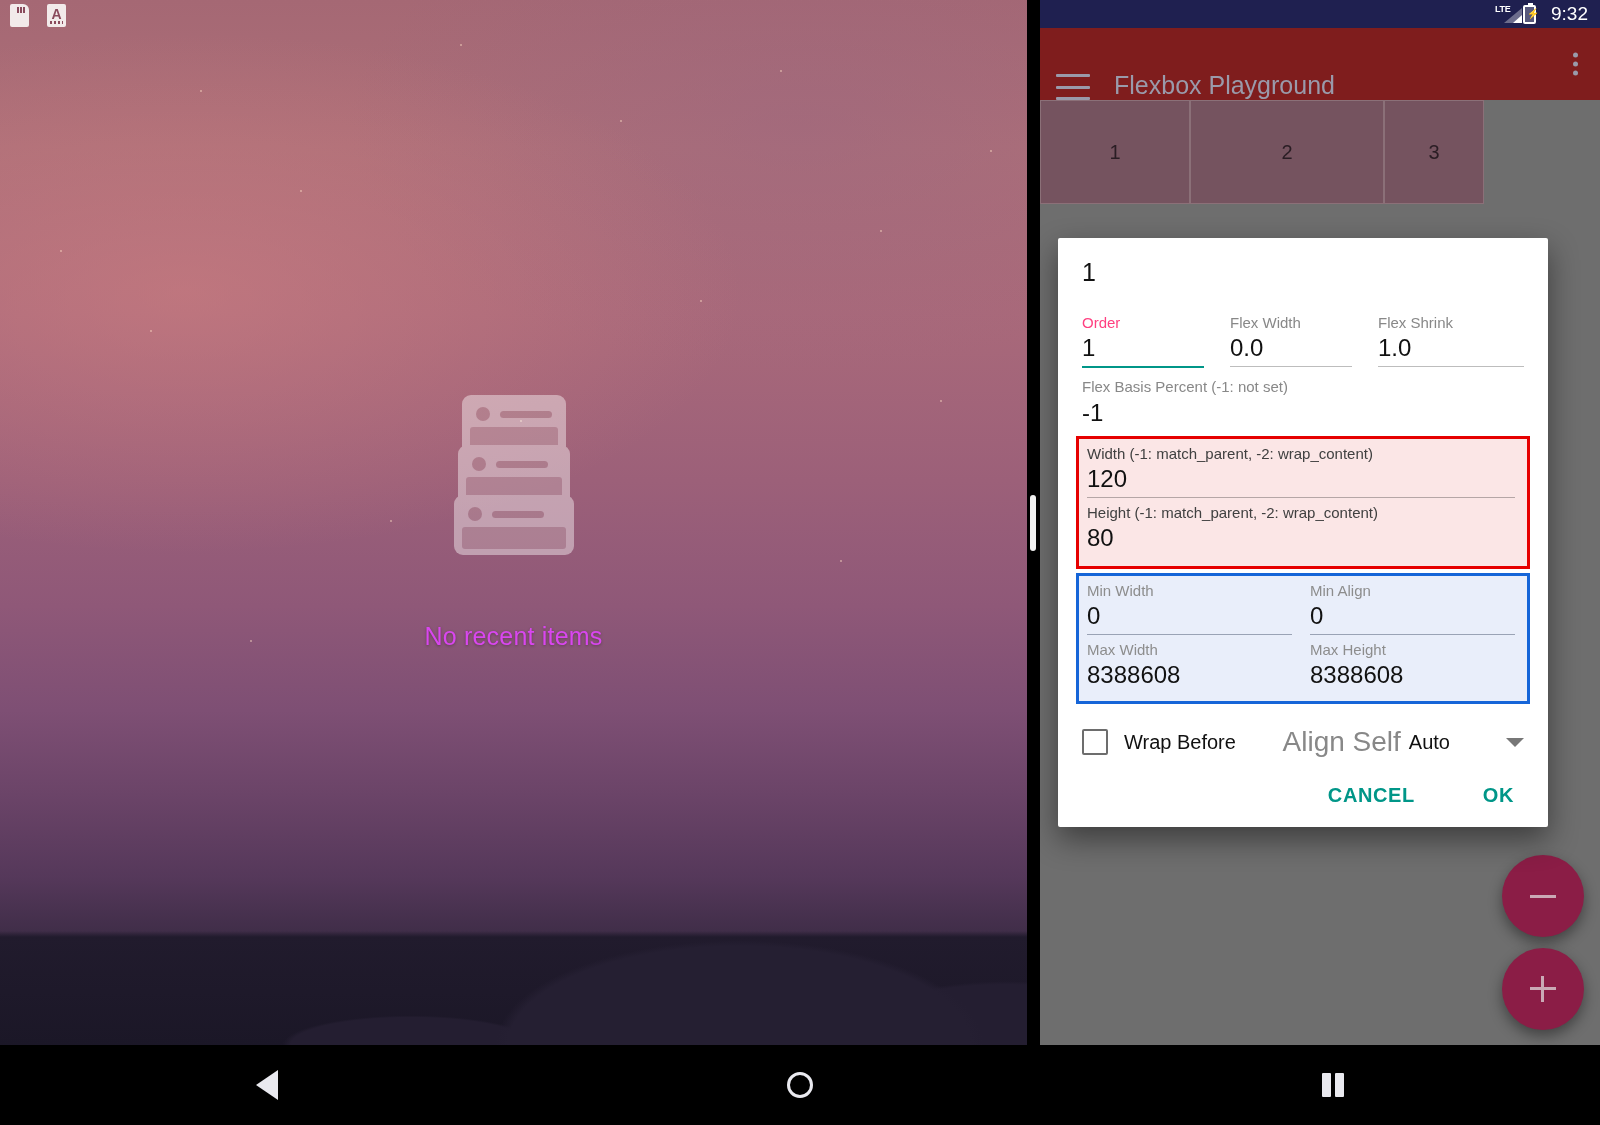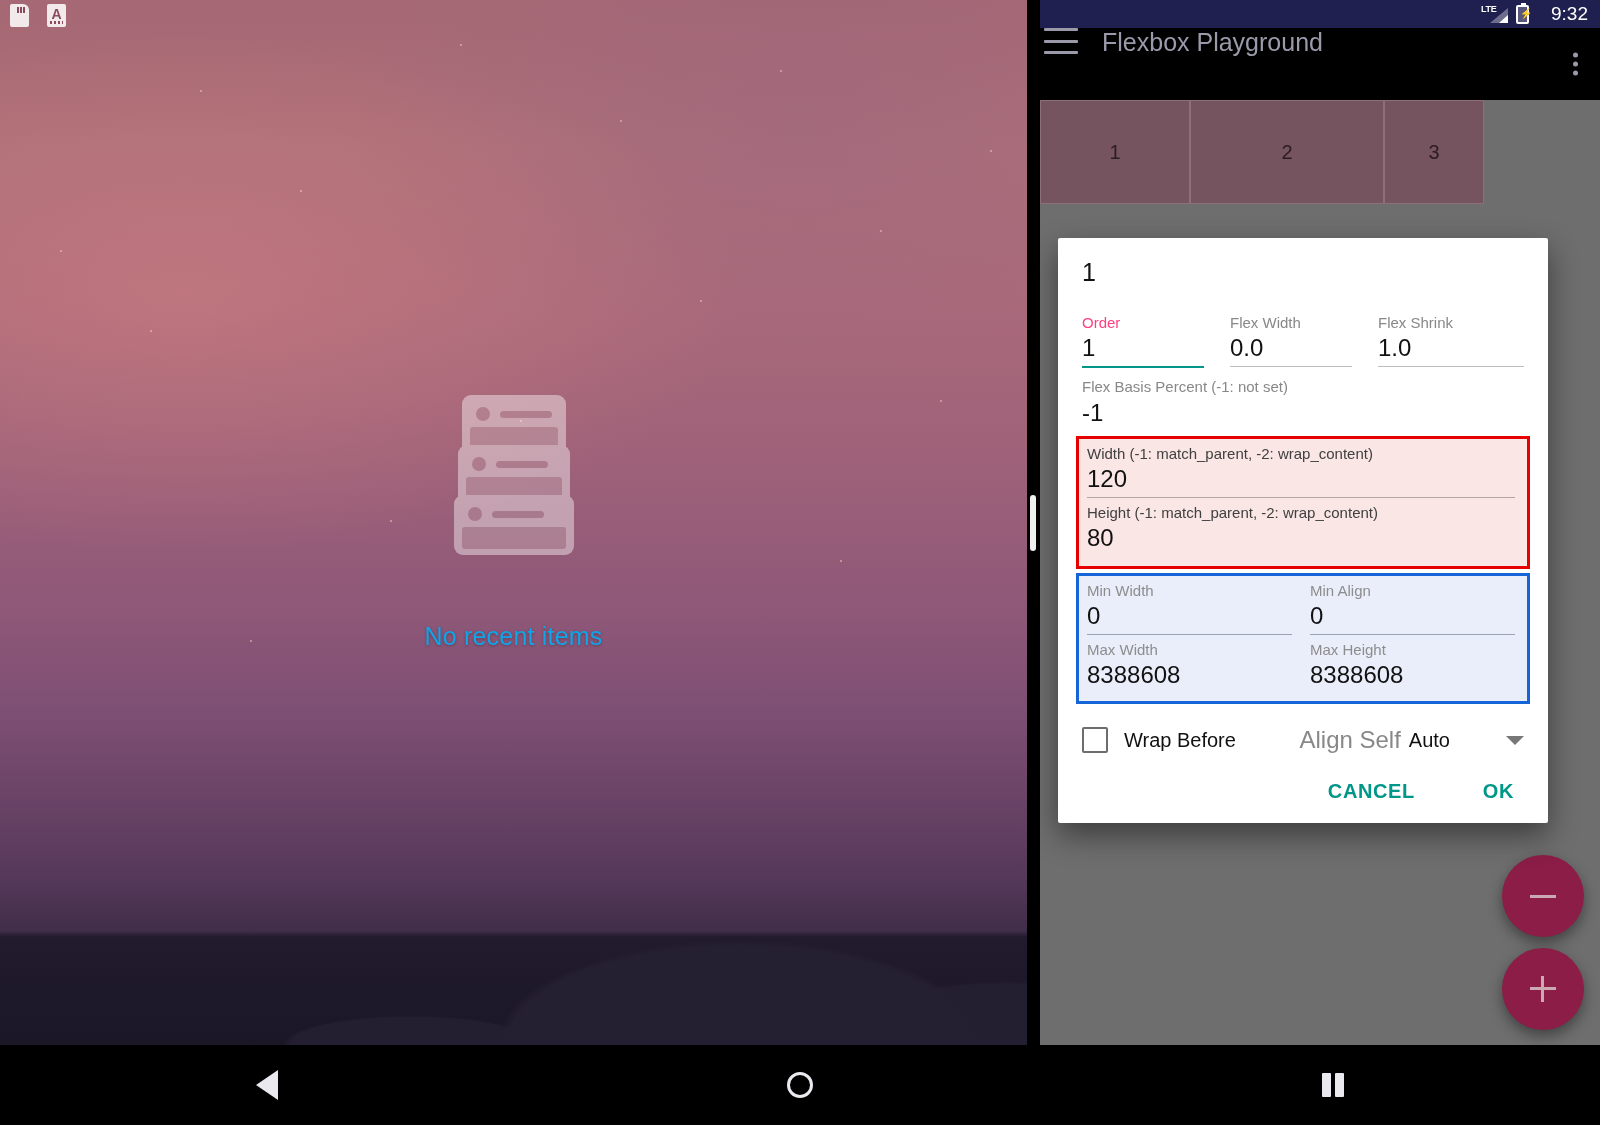--- a/index.html
+++ b/index.html
@@ -78,41 +78,41 @@
     gap: 26px;
   }
   #recents-icon { position: relative; width: 120px; height: 160px; opacity: 0.42; }
   .rcard {
     position: absolute; left: 0; width: 120px; background: #ffffff;
     border-radius: 9px;
   }
   .rcard .rdot { position:absolute; left: 14px; top: 12px; width: 14px; height: 14px; border-radius: 50%; background: rgba(140,80,95,0.55); }
   .rcard .rbar { position:absolute; left: 38px; top: 16px; width: 52px; height: 7px; border-radius: 4px; background: rgba(140,80,95,0.55); }
   .rcard .rbody { position:absolute; left: 8px; right: 8px; top: 38px; bottom: 8px; background: rgba(140,80,95,0.45); border-radius: 3px; }
-  #recents-label { color: #0ea5e9; font-size: 25px; letter-spacing: 0.2px; text-shadow: 0 1px 3px rgba(0,0,0,0.3); margin-top: 41px; }
+  #recents-label { color: #d946ef; font-size: 25px; letter-spacing: 0.2px; text-shadow: 0 1px 3px rgba(0,0,0,0.3); margin-top: 41px; }
 
   
   #divider {
     position: absolute; left: 1027px; top: 0; width: 13px; height: 1045px;
     background: #000;
   }
   #divider-handle {
     position: absolute; left: 3px; top: 50%; transform: translateY(-50%);
     width: 6px; height: 56px; border-radius: 3px; background: #f1f1f1;
   }
 
   
   #right-pane {
     position: absolute; left: 1040px; top: 0; width: 560px; height: 1045px;
     background: #6e6e6e; overflow: hidden;
   }
   #statusbar {
     height: 28px; background: #1f2050;
     display: flex; align-items: center; justify-content: flex-end;
-    padding-right: 12px; gap: 8px;
+    padding-right: 12px; gap: 1px;
     color: #fff; font-size: 17px;
   }
   .sb-signal { position: relative; width: 22px; height: 17px; }
   .sb-signal .tri {
     position:absolute; right:0; bottom:0; width: 0; height: 0;
     border-left: 18px solid transparent; border-bottom: 15px solid #fff;
   }
   .sb-signal .tri-dim {
     position:absolute; right:0; bottom:0; width: 0; height: 0;
     border-left: 18px solid transparent; border-bottom: 15px solid rgba(255,255,255,0.35);
@@ -120,22 +120,22 @@
   .sb-lte { position:absolute; left:-5px; top:-2px; font-size: 9px; font-weight: bold; color:#fff; letter-spacing:-0.3px;}
   .sb-batt {
     position: relative; width: 13px; height: 19px; border: 2px solid #fff; border-radius: 2px;
     background: rgba(255,255,255,0.25);
   }
   .sb-batt::before { content:""; position:absolute; left:3px; top:-4px; width:5px; height:2px; background:#fff; }
   .sb-batt .bolt { position:absolute; left:2px; top:2px; font-size:10px; color:#fff; line-height:1; }
   #sb-time { font-size: 19px; font-weight: 500; margin-left: 14px; }
 
   #appbar {
-    height: 72px; background: #000000;
-    display: flex; align-items: flex-start; padding: 0 4px;
+    height: 72px; background: #7f1d1d;
+    display: flex; align-items: flex-end; padding: 0 16px;
     position: relative;
   }
   #hamburger { width: 34px; height: 26px; display: flex; flex-direction: column; justify-content: space-between; cursor: pointer; }
   #hamburger span { display:block; height: 3px; background: #9a9aaa; border-radius: 1px; }
   #app-title { margin-left: 24px; font-size: 25px; color: #9a9aaa; font-weight: 500; }
   #overflow { position:absolute; right: 22px; top: 50%; transform: translateY(-50%); display:flex; flex-direction: column; gap:4px; cursor:pointer; }
   #overflow i { display:block; width: 5px; height: 5px; border-radius: 50%; background:#9a9aaa; }
 
   
   #flex-preview {
@@ -196,21 +196,21 @@
   #minmax-box .fld-underline { background: #9aa3b5; margin-right: 4px; }
 
   
   #wb-row { display: flex; align-items: center; padding: 0 24px; margin-top: 22px; }
   #wb-check {
     width: 26px; height: 26px; border: 2px solid #6d6d6d; border-radius: 2px; background: #fff;
     cursor: pointer;
   }
   #wb-label { margin-left: 16px; font-size: 20px; color: #111; }
   #align-self-group { margin-left: auto; display: flex; align-items: center; gap: 8px; }
-  #as-label { font-size: 24px; color: #888; }
+  #as-label { font-size: 28px; color: #888; }
   #as-value { font-size: 20px; color: #111; }
   #as-caret { margin-left: 48px; width: 0; height: 0;
     border-left: 9px solid transparent; border-right: 9px solid transparent; border-top: 9px solid #777; cursor:pointer; }
 
   #dlg-actions { display: flex; justify-content: flex-end; gap: 68px; padding: 26px 34px 6px 24px; }
   .dlg-btn { font-size: 20px; font-weight: bold; color: #009688; letter-spacing: 0.6px; cursor: pointer; background: none; border: none; font-family: inherit; }
 
   
   .fab {
     position: absolute; border-radius: 50%;

